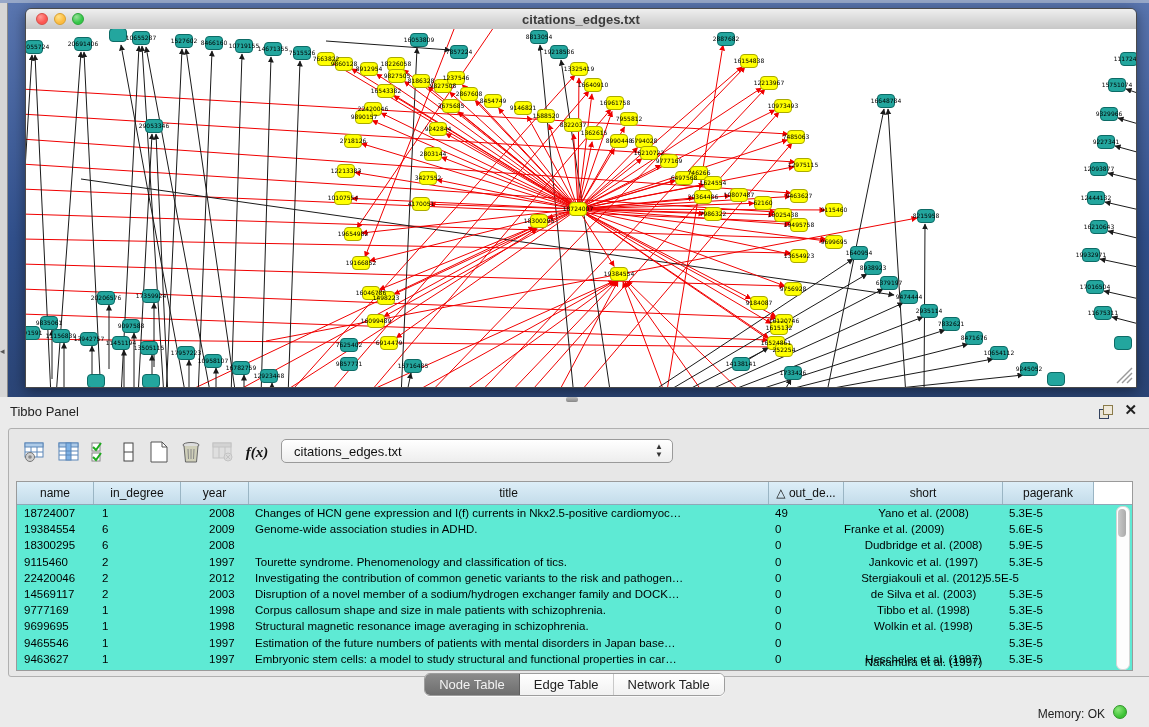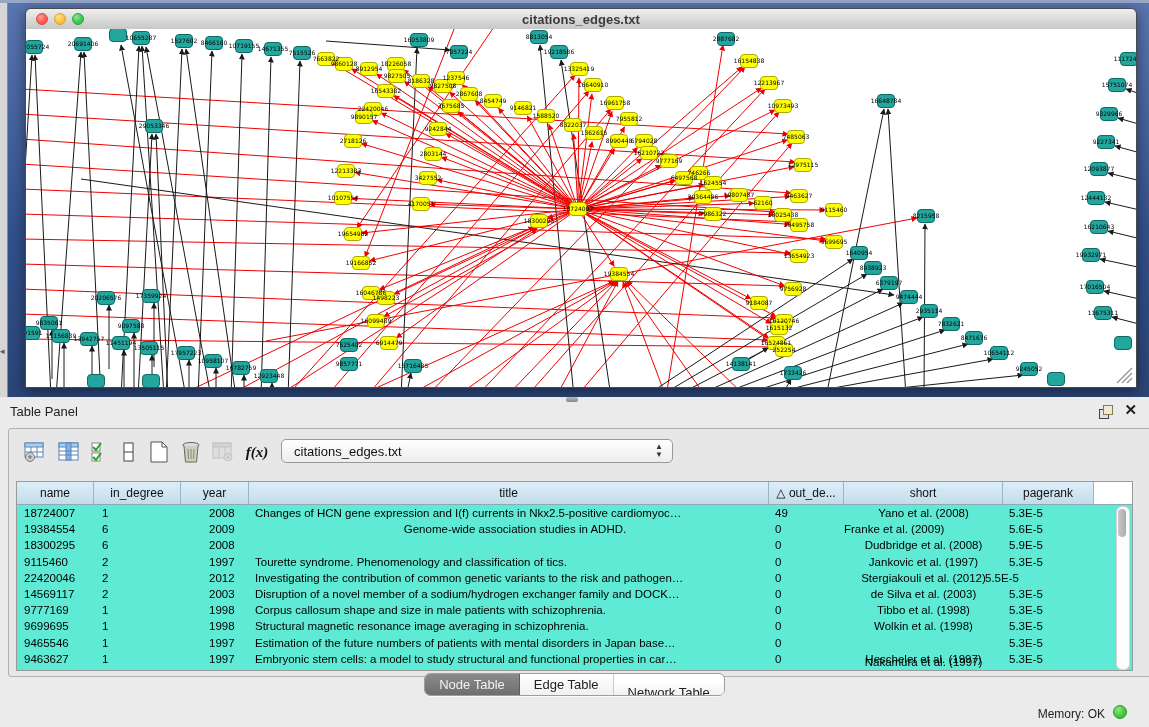--- a/index.html
+++ b/index.html
@@ -43,21 +43,21 @@
   .hcell{position:absolute;top:0;height:22px;background:linear-gradient(#ddeef8,#c3dcea);border-right:1px solid #9ab5c4;box-sizing:border-box;text-align:center;font-size:12px;color:#111;line-height:22px;overflow:hidden;}
   #tbody{position:absolute;left:0;top:23px;width:100%;}
   .trow{position:absolute;left:0;height:16px;width:100%;}
   .tcell{position:absolute;top:0;height:16px;font-size:11.5px;color:#000;line-height:16px;white-space:nowrap;overflow:hidden;}
   #vscroll{position:absolute;right:2px;top:24px;width:12px;height:162px;background:#fdfdfd;border:1px solid #d5d5d5;border-radius:6px;}
   #vthumb{position:absolute;left:1px;top:2px;width:8px;height:28px;background:linear-gradient(90deg,#c9c9c9,#ababab);border-radius:5px;}
   
   #tabsrow{position:absolute;left:0;top:276px;width:100%;height:24px;display:flex;justify-content:center;}
   #segment{display:flex;height:21px;border:1px solid #9d9d9d;border-radius:6px;overflow:hidden;background:#fff;box-shadow:0 1px 0 rgba(255,255,255,.7);}
   .seg{padding:0 14px;font-size:13px;line-height:21px;color:#222;background:linear-gradient(#ffffff,#f1f1f1);border-right:1px solid #c9c9c9;}
-  .seg:last-child{border-right:none;margin-top:8px;}
+  .seg:last-child{border-right:none;}
   .seg.sel{background:linear-gradient(#8b8b8b,#6e6e6e);color:#f2f2f2;border-right:1px solid #5f5f5f;}
   
   #statusbar{position:absolute;left:0;top:303px;width:100%;height:27px;}
   #mem-label{position:absolute;right:44px;top:7px;font-size:12px;color:#222;}
   #mem-dot{position:absolute;right:22px;top:5px;width:14px;height:14px;border-radius:50%;background:radial-gradient(circle at 35% 30%,#8ce87a,#3dc235 65%);border:1px solid #2e9427;box-sizing:border-box;}
 </style>
 </head>
 <body>
 
 <div id="desktop">
@@ -492,21 +492,21 @@
         <line x1="6" y1="21" x2="21" y2="6" stroke="#9a9a9a" stroke-width="1.5"></line>
         <line x1="11" y1="21" x2="21" y2="11" stroke="#9a9a9a" stroke-width="1.5"></line>
         <line x1="16" y1="21" x2="21" y2="16" stroke="#9a9a9a" stroke-width="1.5"></line>
       </svg>
     </div>
   </div>
 </div>
 
 <div id="table-panel">
   <div id="splitter-grip"></div>
-  <div id="panel-title">Table Panel</div>
+  <div id="panel-title">Tibbo Panel</div>
   <div id="float-icon">
       <span class="sq1"></span>
       <span class="sq2"></span>
     </div>
   <div id="close-panel-icon">✕</div>
 
   <div id="inner-panel">
     <div id="toolbar">
       <div class="tb-btn" style="left:12px">
         <svg width="24" height="22">
@@ -593,21 +593,21 @@
             <div class="tcell" style="left: 164px; width: 68px; text-align: left; padding-left: 28px;">2008</div>
             <div class="tcell" style="left: 232px; width: 520px; text-align: left; padding-left: 6px;">Changes of HCN gene expression and I(f) currents in Nkx2.5-positive cardiomyoc…</div>
             <div class="tcell" style="left: 752px; width: 75px; text-align: left; padding-left: 6px;">49</div>
             <div class="tcell" style="left: 827px; width: 159px; text-align: center;">Yano et al. (2008)</div>
             <div class="tcell" style="left: 986px; width: 91px; text-align: left; padding-left: 6px;">5.3E-5</div>
           </div>
           <div class="trow" style="top: 16.2px;">
             <div class="tcell" style="left: 0px; width: 77px; text-align: left; padding-left: 7px;">19384554</div>
             <div class="tcell" style="left: 77px; width: 87px; text-align: left; padding-left: 8px;">6</div>
             <div class="tcell" style="left: 164px; width: 68px; text-align: left; padding-left: 28px;">2009</div>
-            <div class="tcell" style="left: 232px; width: 520px; text-align: center; padding-left: 6px;">Genome-wide association studies in ADHD.</div>
+            <div class="tcell" style="left: 232px; width: 520px; text-align: left; padding-left: 6px;">Genome-wide association studies in ADHD.</div>
             <div class="tcell" style="left: 752px; width: 75px; text-align: left; padding-left: 6px;">0</div>
             <div class="tcell" style="left: 827px; width: 159px; ">Franke et al. (2009)</div>
             <div class="tcell" style="left: 986px; width: 91px; text-align: left; padding-left: 6px;">5.6E-5</div>
           </div>
           <div class="trow" style="top: 32.4px;">
             <div class="tcell" style="left: 0px; width: 77px; text-align: left; padding-left: 7px;">18300295</div>
             <div class="tcell" style="left: 77px; width: 87px; text-align: left; padding-left: 8px;">6</div>
             <div class="tcell" style="left: 164px; width: 68px; text-align: left; padding-left: 28px;">2008</div>
             <div class="tcell" style="left: 752px; width: 75px; text-align: left; padding-left: 6px;">0</div>
             <div class="tcell" style="left: 827px; width: 159px; text-align: center;">Dudbridge et al. (2008)</div>

